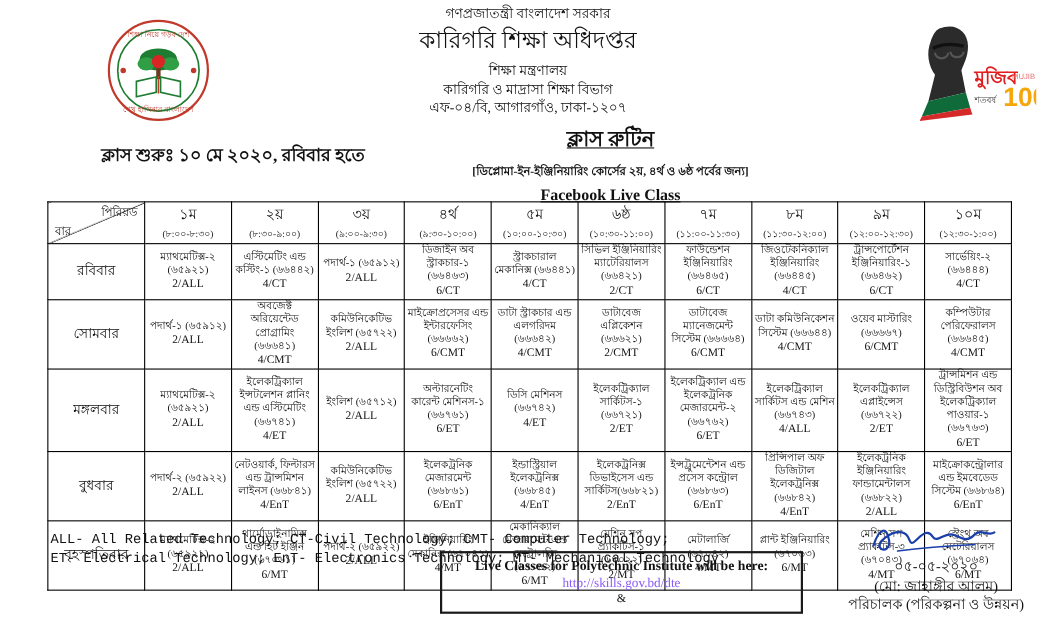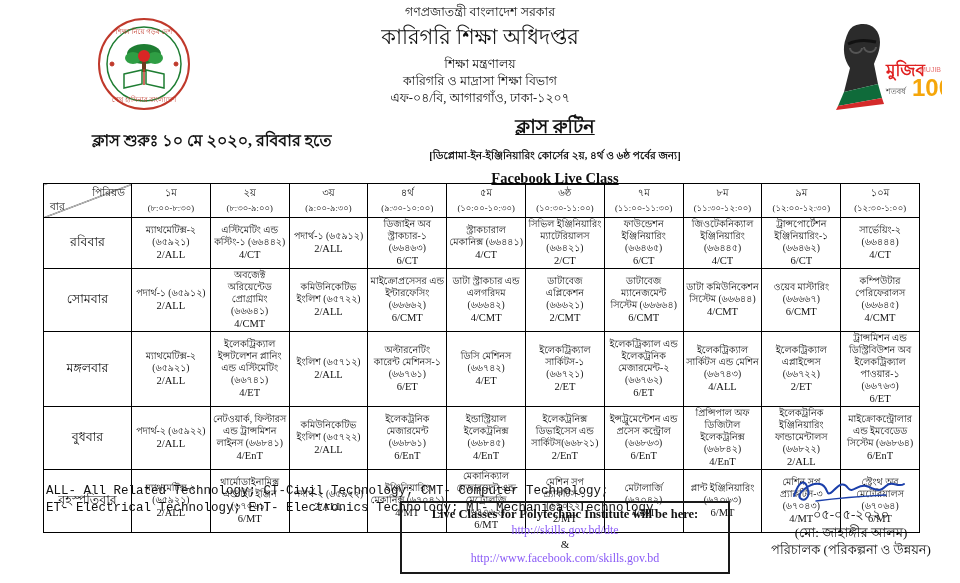--- a/index.html
+++ b/index.html
@@ -28,21 +28,21 @@
   thead tr { height:32px; }
   tbody tr:nth-child(1) { height:43px; }
   tbody tr:nth-child(2) { height:50px; }
   tbody tr:nth-child(3) { height:57px; }
   tbody tr:nth-child(4) { height:57px; }
   tbody tr:nth-child(5) { height:55px; }
   .corner-th { position:relative; padding:0;
     background:linear-gradient(to bottom right, transparent calc(50% - 0.6px), #000 50%, transparent calc(50% + 0.6px)); }
   .corner-top { position:absolute; top:1px; right:6px; font-size:10.5px; }
   .corner-bottom { position:absolute; bottom:1px; left:6px; font-size:10.5px; }
-  .pname { font-size:10px;font-family:Liberation Mono, monospace; }
+  .pname { font-size:13px;font-family:Liberation Mono, monospace; }
   .ptime { font-size:8.5px; }
   .day-th { font-size:12.5px; }
   .subj { font-size:9.5px; line-height:1.25; }
   .grp { font-size:10.5px; line-height:1.2; }
 
   
   .legend { position:absolute; left:46px; top:483px; font-size:12.5px; line-height:1.35;font-family:Liberation Mono, monospace; }
   .live-box { position:absolute; left:400px; top:501px; width:330px; border:2px solid #1a1a1a; text-align:center; padding:4px 24px 6px; }
   .live-heading { font-size:12.5px; font-weight:bold; }
   .live-link { font-size:12px; color:#8b5cf6; display:block; text-decoration:none; margin-top:1px; }
@@ -392,21 +392,20 @@
 
   <div class="legend">
     <div>ALL- All Related Technology; CT-Civil Technology; CMT- Computer Technology;</div>
     <div>ET- Electrical Technology; EnT- Electronics Technology; MT- Mechanical Technology</div>
   </div>
 
   <div class="live-box">
     <div class="live-heading">Live Classes for Polytechnic Institute will be here:</div>
     <a href="#" class="live-link">http://skills.gov.bd/dte</a>
     <div class="live-amp">&amp;</div>
-    <a href="#" class="live-link">http://www.facebook.com/skills.gov.bd</a>
   </div>
 
   <div class="sig-block">
     <svg class="sig-svg" width="130" height="32" viewBox="0 0 130 32">
       <path d="M8 22 C14 4 20 6 22 16 C24 24 18 28 14 24 C10 20 24 8 34 10 C44 12 38 26 48 16 C54 10 58 8 62 14 C66 20 72 10 80 12 C88 14 92 20 100 12 C106 6 112 14 118 10" fill="none" stroke="#1b3faa" stroke-width="2" stroke-linecap="round"></path>
       <path d="M30 27 q30 -4 70 -6" fill="none" stroke="#1b3faa" stroke-width="1.4" stroke-linecap="round"></path>
     </svg>
     <div>০৫-০৫-২০২০</div>
     <div>(মো: জাহাঙ্গীর আলম)</div>
     <div>পরিচালক (পরিকল্পনা ও উন্নয়ন)</div>

